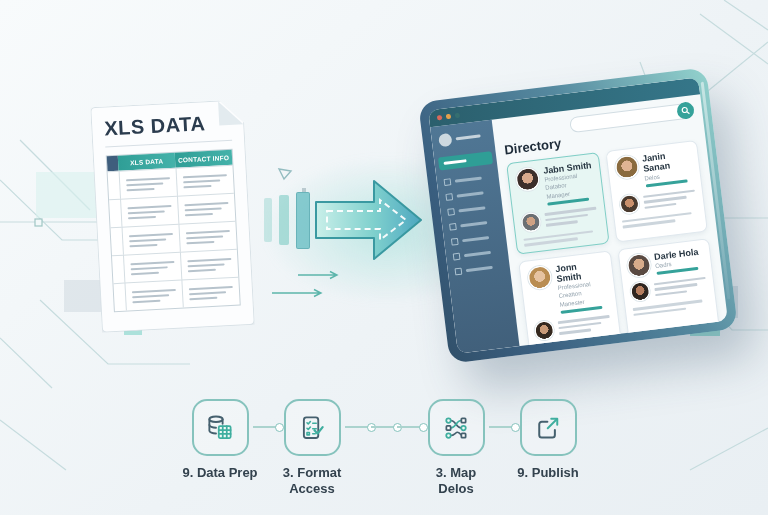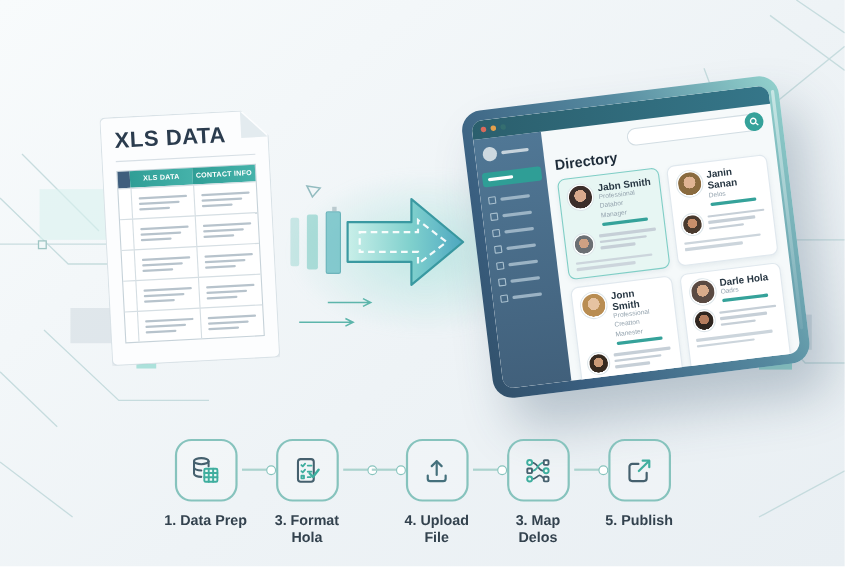--- a/index.html
+++ b/index.html
@@ -416,21 +416,21 @@
             <path d="M14.1 5v3.6"></path>
             <path d="M3.5 9.6c0 1.2 2.4 2.2 5.3 2.2"></path>
           </g>
           <g stroke="#3fae9f" stroke-width="1.4">
             <rect x="11" y="10.5" width="9.5" height="9.5" rx="1" fill="#eef9f6"></rect>
             <path d="M11 13.6h9.5M11 16.7h9.5M14.2 10.5v9.5M17.4 10.5v9.5"></path>
           </g>
         </svg>
       </div>
       <div class="steplabel">
-        <span>1. Data Prep</span>
+        <span>9. Data Prep</span>
           <span></span>
       </div>
     </div>
 
     <div class="connector">
         <span class="node"></span>
       </div>
 
     <div class="stepcol">
       <div class="stepbox">
@@ -442,46 +442,33 @@
             <path d="M8 12.2l1 1 1.7-2"></path>
               <path d="M12.6 12.6h2.8"></path>
             <rect x="8" y="15.6" width="1.9" height="1.9"></rect>
               <path d="M12.6 16.6h2"></path>
           </g>
           <path d="M14 13.8l2.4 2.7 4.1-5.2" stroke="#3fae9f" stroke-width="1.8"></path>
         </svg>
       </div>
       <div class="steplabel">
         <span>3. Format</span>
-          <span>Hola</span>
+          <span>Access</span>
       </div>
     </div>
 
     <div class="connector">
         <span class="node"></span>
       </div>
 
 
     <div class="connector">
         <span class="node"></span>
       </div>
 
-    <div class="stepcol">
-      <div class="stepbox">
-        <svg width="30" height="30" viewBox="0 0 24 24" fill="none" stroke="#45707c" stroke-width="1.6" stroke-linecap="round" stroke-linejoin="round">
-          <path d="M5.5 15.5v2.2c0 1 .8 1.8 1.8 1.8h9.4c1 0 1.8-.8 1.8-1.8v-2.2"></path>
-          <path d="M12 15V5.2"></path>
-          <path d="M8.4 8.6L12 5l3.6 3.6"></path>
-        </svg>
-      </div>
-      <div class="steplabel">
-        <span>4. Upload</span>
-          <span>File</span>
-      </div>
-    </div>
 
     <div class="connector">
         <span class="node"></span>
       </div>
 
     <div class="stepcol">
       <div class="stepbox">
         <svg width="30" height="30" viewBox="0 0 24 24" fill="none" stroke-linecap="round" stroke-linejoin="round">
           <path d="M7.8 6 C12 6 12 12 16.2 12" stroke="#45606e" stroke-width="1.3"></path>
           <path d="M7.8 12 C12 12 12 6 16.2 6" stroke="#3fae9f" stroke-width="1.3"></path>
@@ -512,19 +499,19 @@
       <div class="stepbox">
         <svg width="30" height="30" viewBox="0 0 24 24" fill="none" stroke-linecap="round" stroke-linejoin="round">
           <path d="M17.5 13.5v4c0 1.1-.9 2-2 2H7c-1.1 0-2-.9-2-2V9c0-1.1.9-2 2-2h4.5" stroke="#45606e" stroke-width="1.6"></path>
           <g stroke="#3fae9f" stroke-width="1.6">
             <path d="M11.8 12.2 L19 5"></path>
             <path d="M14.6 4.6 H19.4 V9.4"></path>
           </g>
         </svg>
       </div>
       <div class="steplabel">
-        <span>5. Publish</span>
+        <span>9. Publish</span>
           <span></span>
       </div>
     </div>
 
   </div>
 </div>
 
 </body></html>

